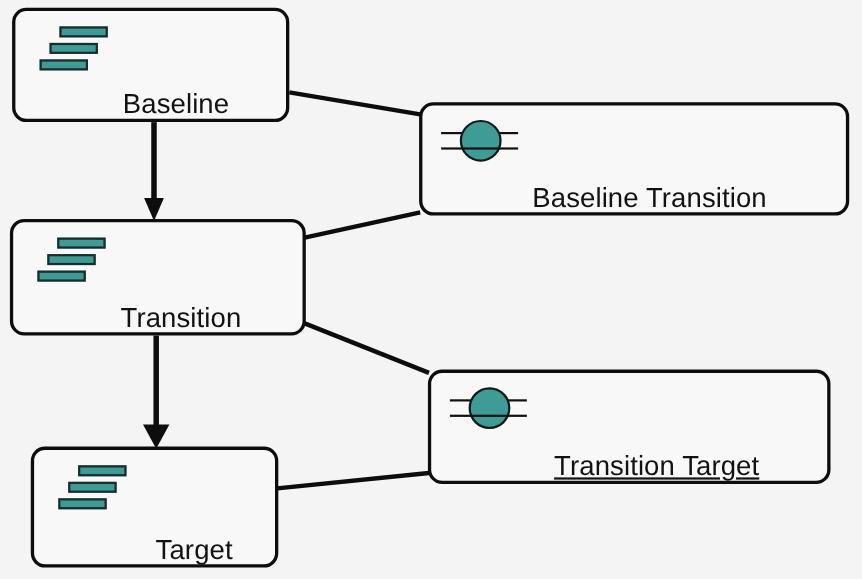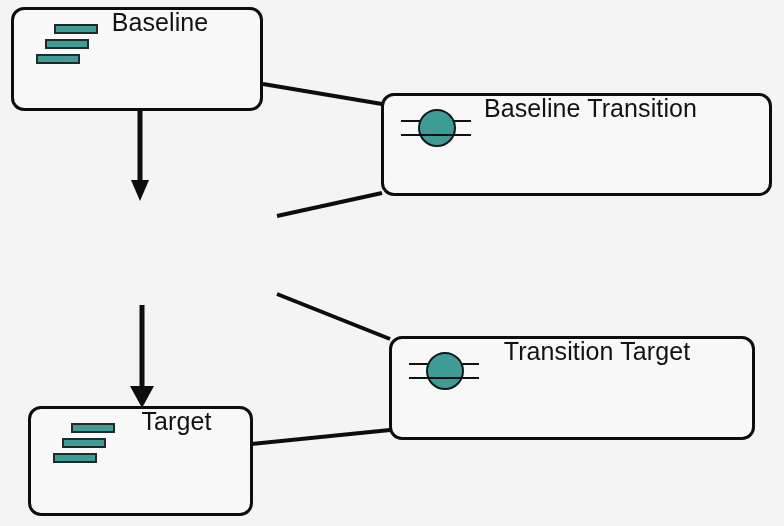--- a/index.html
+++ b/index.html
@@ -27,21 +27,21 @@
     height: 526px;
     pointer-events: none;
   }
   .node {
     position: absolute;
     box-sizing: border-box;
     background: #f8f8f8;
     border: 3px solid #0d0d0d;
     border-radius: 13px;
     display: flex;
-    align-items: flex-start;
+    align-items: flex-end;
     justify-content: center;
   }
   .node-label {
     font-size: 25px;
     color: #121212;
     letter-spacing: 0.1px;
     white-space: nowrap;
     text-align: center;
     line-height: 1;
   }
@@ -116,20 +116,28 @@
 
   <div class="node" style="left:11px; top:7px; width:252px; height:104px;">
     <span class="bars-icon">
       <span class="bar b1"></span>
       <span class="bar b2"></span>
       <span class="bar b3"></span>
     </span>
     <span class="node-label" style="margin-left:46px;">Baseline</span>
   </div>
 
+  <div class="node" style="left:9px; top:199px; width:269px; height:106px;">
+    <span class="bars-icon">
+      <span class="bar b1"></span>
+      <span class="bar b2"></span>
+      <span class="bar b3"></span>
+    </span>
+    <span class="node-label" style="margin-left:42px;">Transition</span>
+  </div>
 
   <div class="node" style="left:28px; top:406px; width:225px; height:110px;">
     <span class="bars-icon">
       <span class="bar b1"></span>
       <span class="bar b2"></span>
       <span class="bar b3"></span>
     </span>
     <span class="node-label" style="margin-left:72px;">Target</span>
   </div>
 
@@ -141,16 +149,16 @@
     </span>
     <span class="node-label" style="margin-left:28px;">Baseline Transition</span>
   </div>
 
   <div class="node" style="left:389px; top:336px; width:366px; height:104px;">
     <span class="circle-icon">
       <span class="ln l1"></span>
       <span class="ring"></span>
       <span class="ln l2"></span>
     </span>
-    <span class="node-label" style="margin-left:50px;">Transition Target</span>
+    <span class="node-label" style="margin-left:50px;text-decoration:underline;">Transition Target</span>
   </div>
 
 </div>
 
 </body></html>

